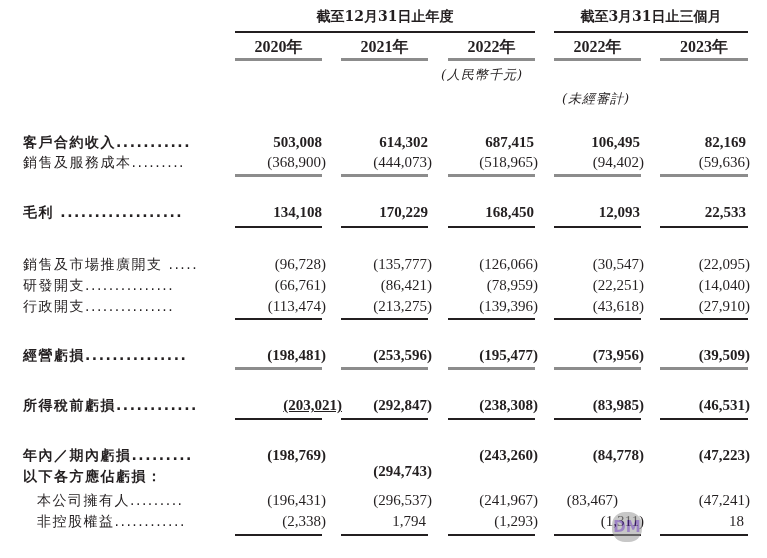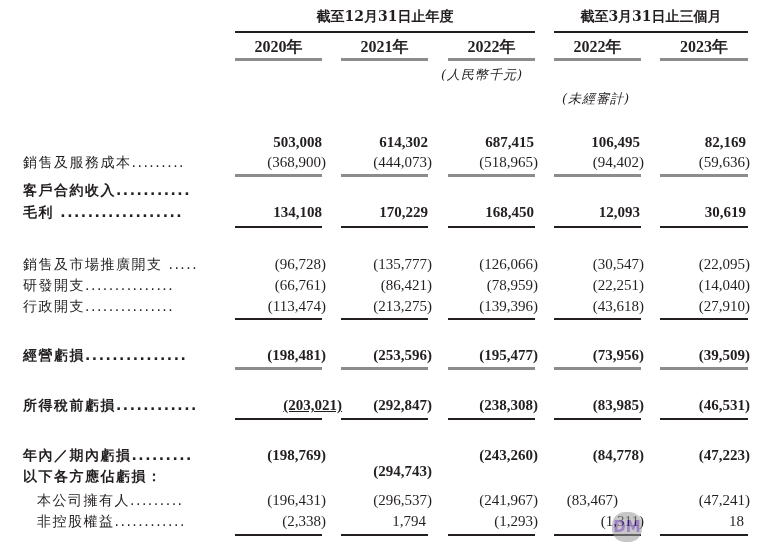--- a/index.html
+++ b/index.html
@@ -40,21 +40,21 @@
 
 <div class="line gray" style="left:235px; top:58px; width:87px;"></div>
 <div class="line gray" style="left:341px; top:58px; width:87px;"></div>
 <div class="line gray" style="left:448px; top:58px; width:87px;"></div>
 <div class="line gray" style="left:554px; top:58px; width:87px;"></div>
 <div class="line gray" style="left:660px; top:58px; width:88px;"></div>
 
 <div class="abs note" style="left:441px; top:66px;">(人民幣千元)</div>
 <div class="abs note" style="left:562px; top:90px;">(未經審計)</div>
 
-<div class="label bold" style="top:134px;margin-top:48px;">客戶合約收入...........</div>
+<div class="label bold" style="top:134px;">客戶合約收入...........</div>
 <div class="cell bold" style="left:232px; top:134px;">503,008</div>
 <div class="cell bold" style="left:338px; top:134px;">614,302</div>
 <div class="cell bold" style="left:444px; top:134px;">687,415</div>
 <div class="cell bold" style="left:550px; top:134px;">106,495</div>
 <div class="cell bold" style="left:656px; top:134px;">82,169</div>
 
 <div class="label" style="top:154px;">銷售及服務成本.........</div>
 <div class="cell" style="left:236px; top:154px;">(368,900)</div>
 <div class="cell" style="left:342px; top:154px;">(444,073)</div>
 <div class="cell" style="left:448px; top:154px;">(518,965)</div>
@@ -65,21 +65,21 @@
 <div class="line gray" style="left:341px; top:174px; width:87px;"></div>
 <div class="line gray" style="left:448px; top:174px; width:87px;"></div>
 <div class="line gray" style="left:554px; top:174px; width:87px;"></div>
 <div class="line gray" style="left:660px; top:174px; width:88px;"></div>
 
 <div class="label bold" style="top:204px;">毛利 ..................</div>
 <div class="cell bold" style="left:232px; top:204px;">134,108</div>
 <div class="cell bold" style="left:338px; top:204px;">170,229</div>
 <div class="cell bold" style="left:444px; top:204px;">168,450</div>
 <div class="cell bold" style="left:550px; top:204px;">12,093</div>
-<div class="cell bold" style="left:656px; top:204px;">30,619</div>
+<div class="cell bold" style="left:656px; top:204px;">22,533</div>
 
 <div class="line black" style="left:235px; top:226px; width:87px;"></div>
 <div class="line black" style="left:341px; top:226px; width:87px;"></div>
 <div class="line black" style="left:448px; top:226px; width:87px;"></div>
 <div class="line black" style="left:554px; top:226px; width:87px;"></div>
 <div class="line black" style="left:660px; top:226px; width:88px;"></div>
 
 <div class="label" style="top:256px;">銷售及市場推廣開支 .....</div>
 <div class="cell" style="left:236px; top:256px;">(96,728)</div>
 <div class="cell" style="left:342px; top:256px;">(135,777)</div>

